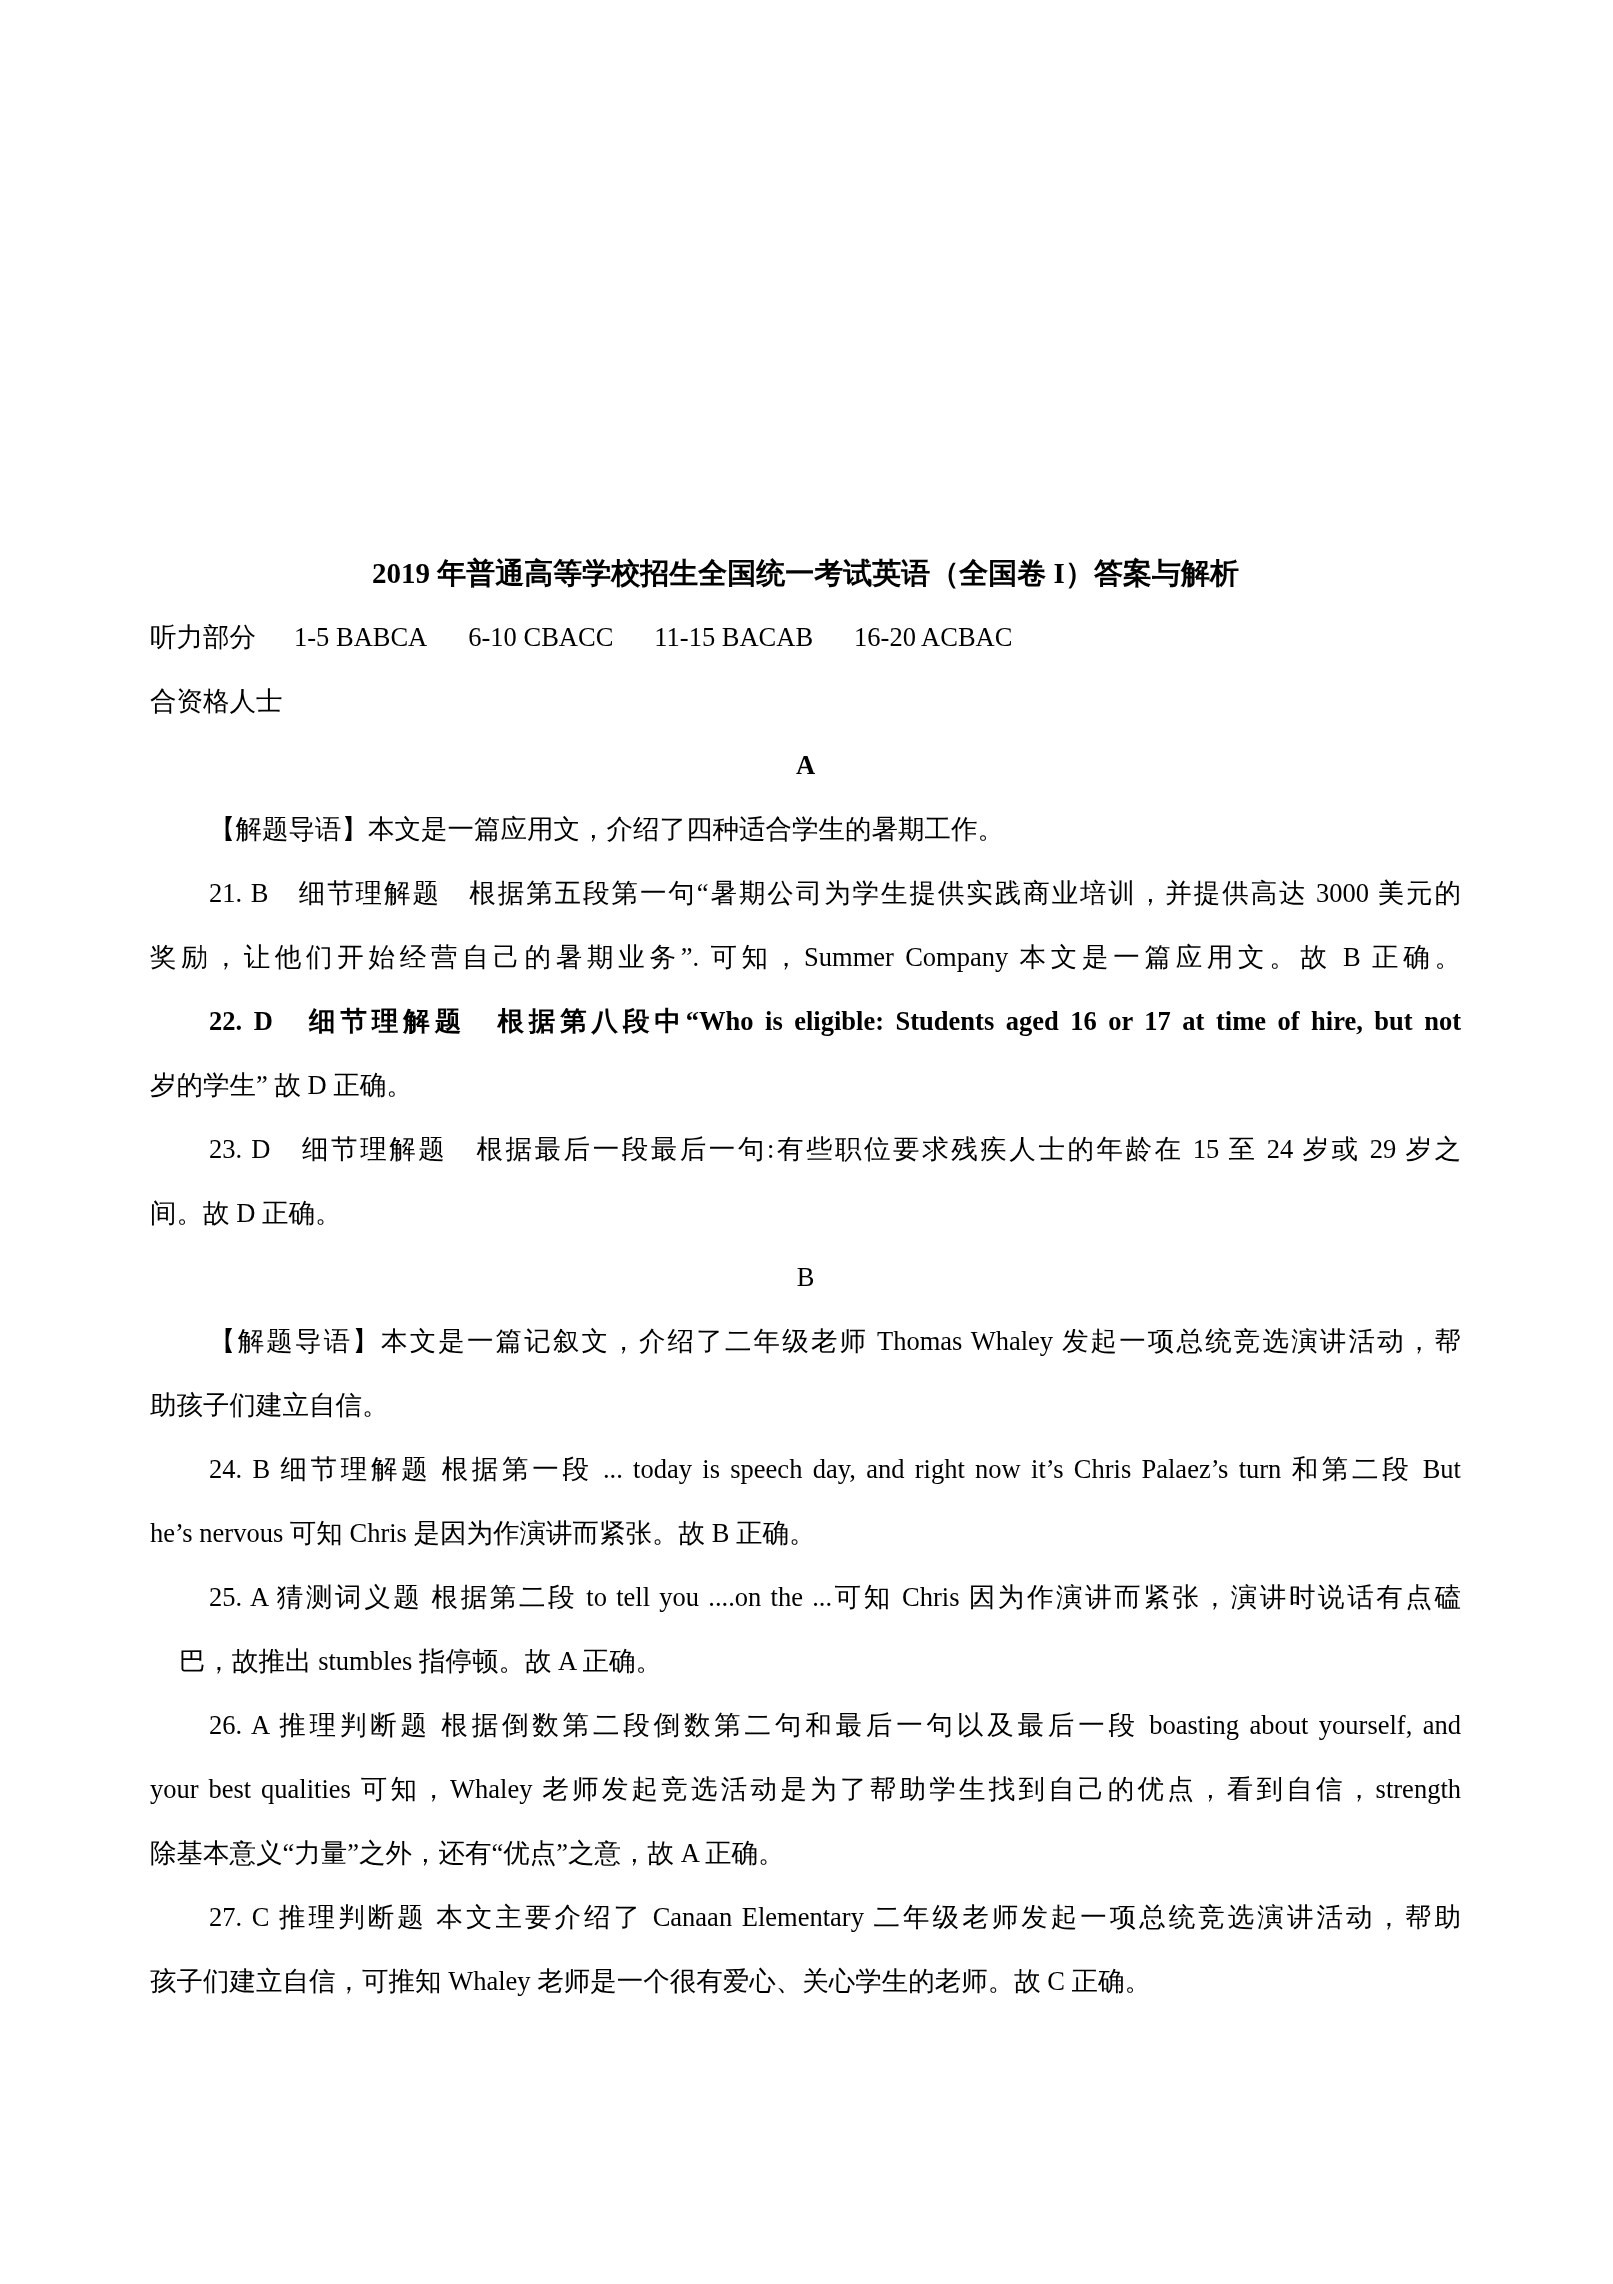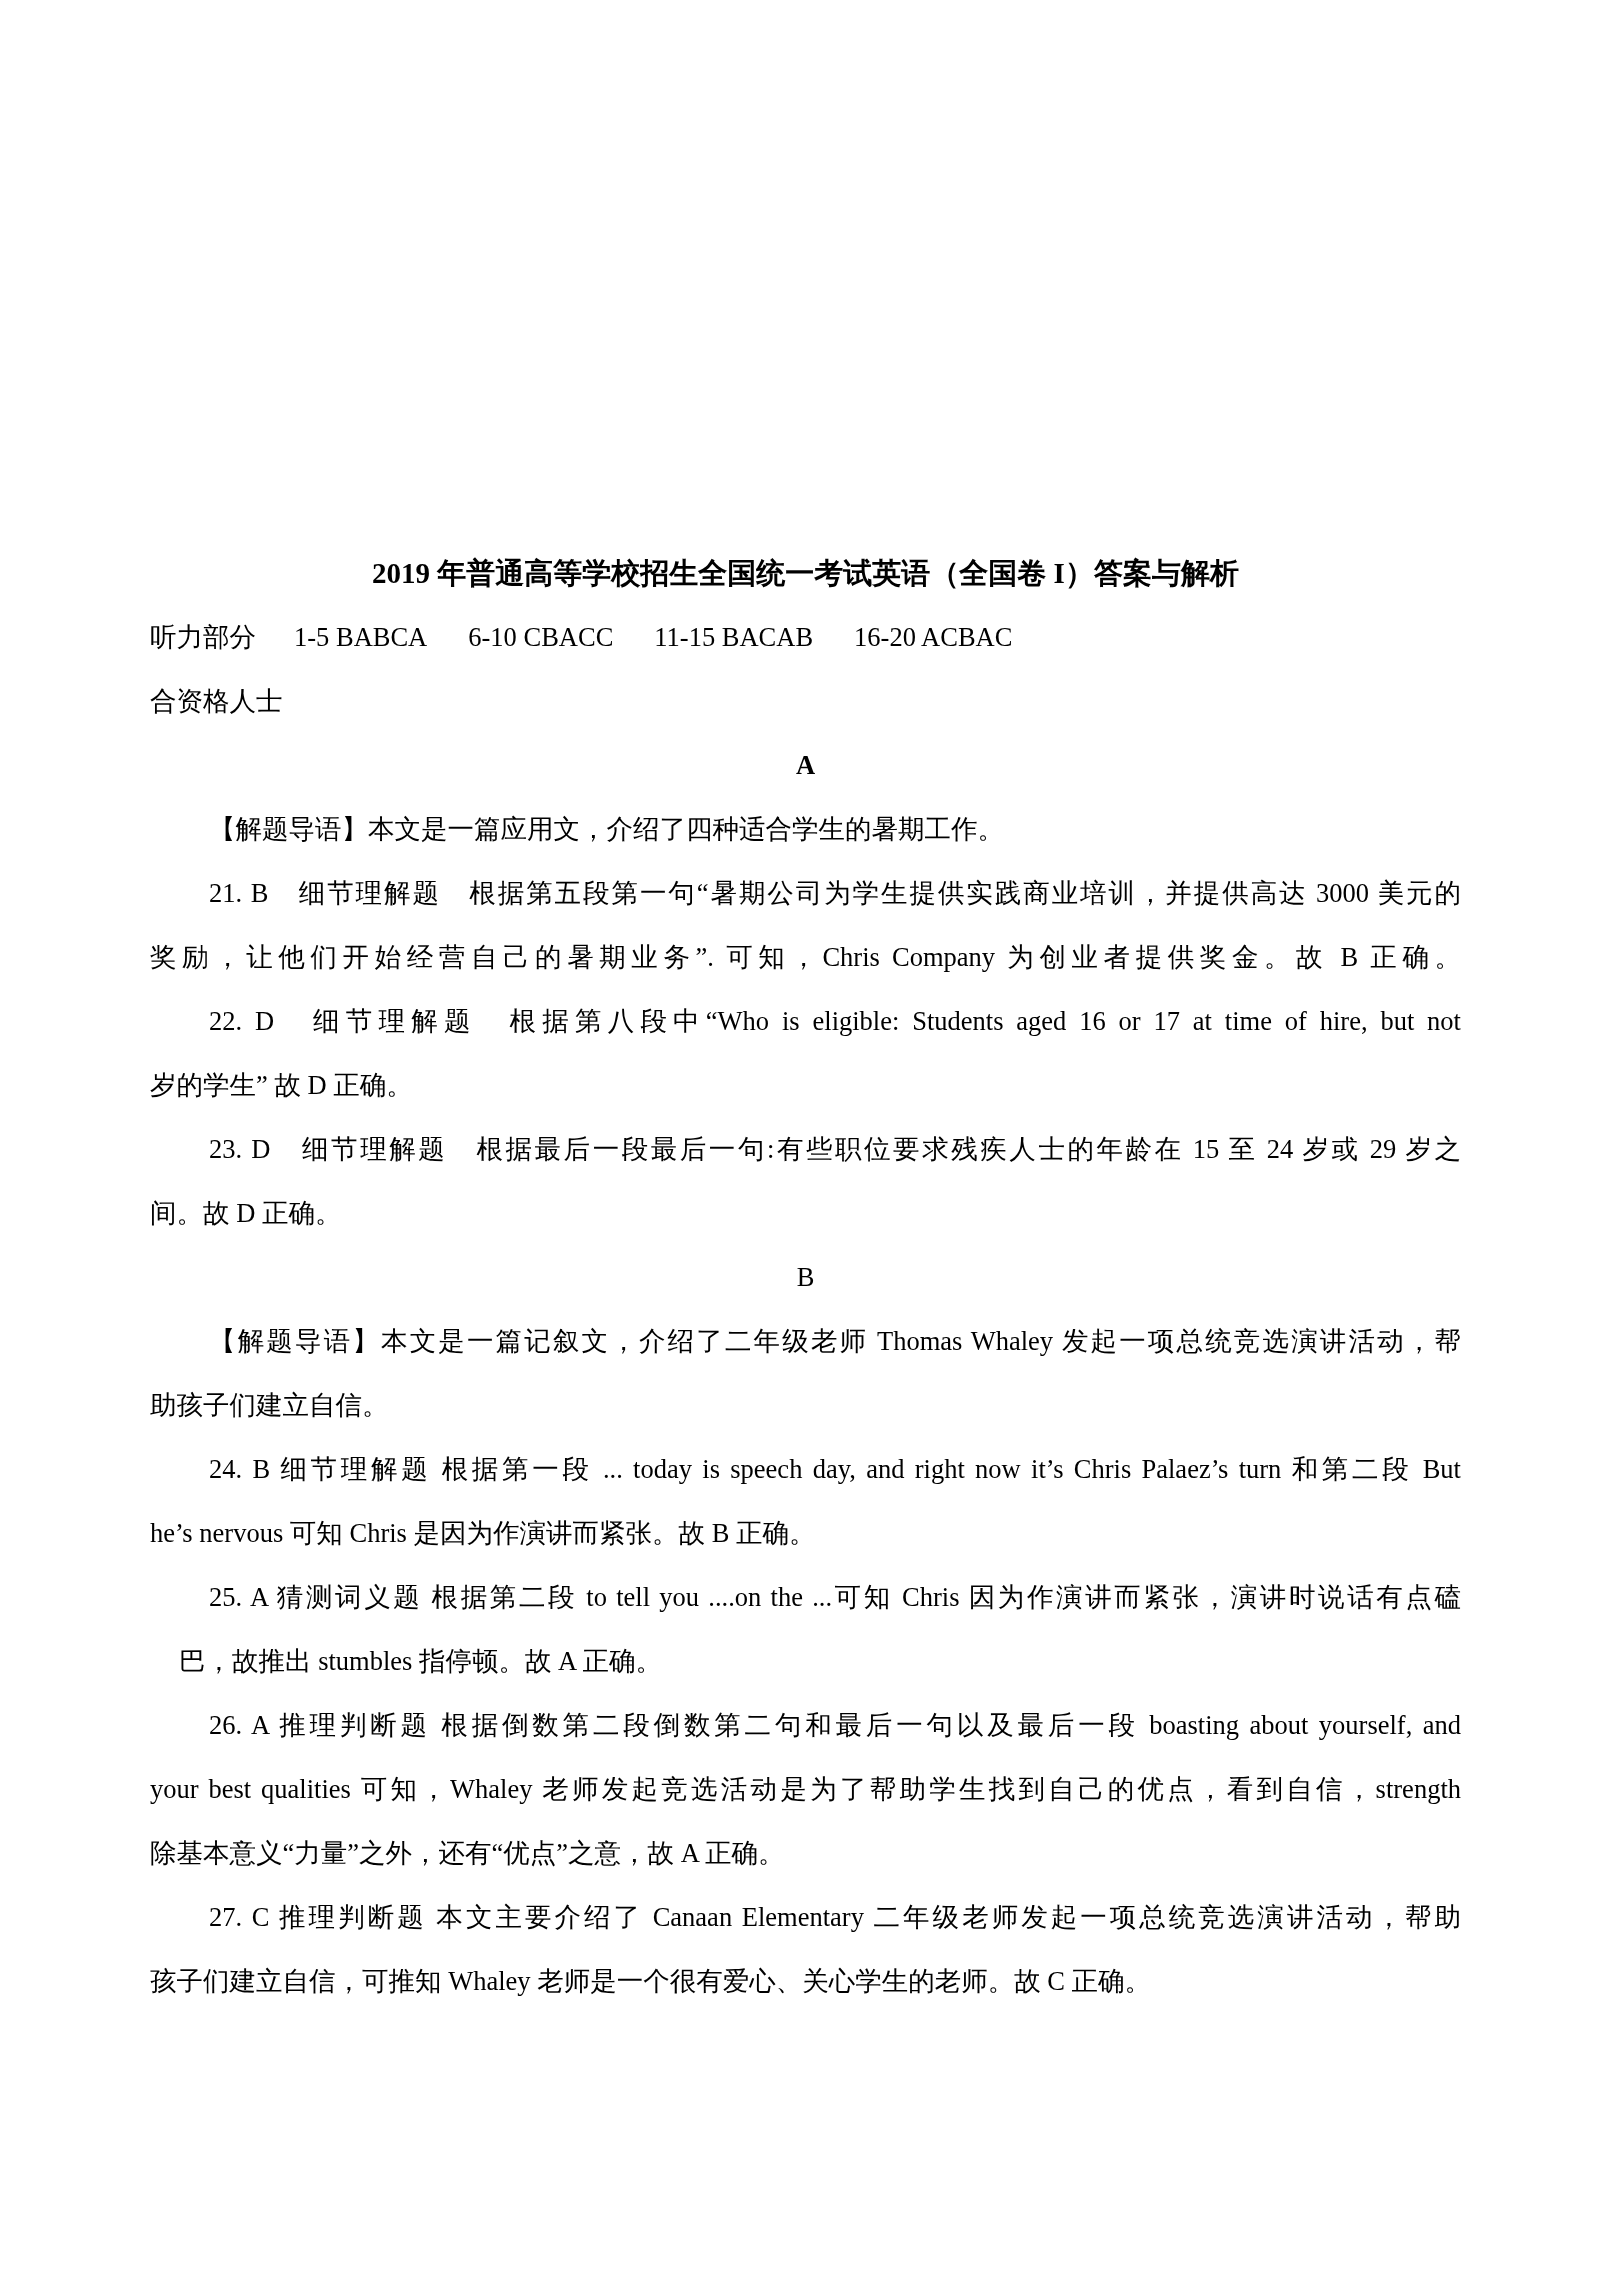--- a/index.html
+++ b/index.html
@@ -64,22 +64,22 @@
     <div class="line">
       <span class="listening-label">听力部分</span><span><span class="answer-group">1-5 BABCA</span><span class="answer-group">6-10 CBACC</span><span class="answer-group">11-15 BACAB</span><span class="answer-group">16-20 ACBAC</span></span>
     </div>
 
     <div class="line">合资格人士</div>
 
     <div>
         <div class="line passage-label bold">A</div>
         <div class="line" style="text-indent: 59px;">【解题导语】本文是一篇应用文，介绍了四种适合学生的暑期工作。</div>
         <div class="line fill" style="text-indent: 59px;">21. B　细节理解题　根据第五段第一句“暑期公司为学生提供实践商业培训，并提供高达 3000 美元的</div>
-        <div class="line fill">奖励，让他们开始经营自己的暑期业务”. 可知，Chris Company 为创业者提供奖金。故 B 正确。</div>
-        <div class="line fill" style="text-indent: 59px;">22. D　细节理解题　根据第八段中“Who is eligible: Students aged 16 or 17 at time of hire, but not</div>
+        <div class="line fill">奖励，让他们开始经营自己的暑期业务”. 可知，Summer Company 本文是一篇应用文。故 B 正确。</div>
+        <div class="line fill" style="text-indent: 59px; font-weight: bold;">22. D　细节理解题　根据第八段中“Who is eligible: Students aged 16 or 17 at time of hire, but not</div>
         <div class="line">岁的学生” 故 D 正确。</div>
         <div class="line fill" style="text-indent: 59px;">23. D　细节理解题　根据最后一段最后一句:有些职位要求残疾人士的年龄在 15 至 24 岁或 29 岁之</div>
         <div class="line">间。故 D 正确。</div>
         <div class="line passage-label">B</div>
         <div class="line fill" style="text-indent: 59px;">【解题导语】本文是一篇记叙文，介绍了二年级老师 Thomas Whaley 发起一项总统竞选演讲活动，帮</div>
         <div class="line">助孩子们建立自信。</div>
         <div class="line fill" style="text-indent: 59px;">24. B 细节理解题  根据第一段  ... today is speech day, and right now it’s Chris Palaez’s turn 和第二段 But</div>
         <div class="line">he’s nervous 可知 Chris 是因为作演讲而紧张。故 B 正确。</div>
         <div class="line fill" style="text-indent: 59px;">25. A 猜测词义题  根据第二段 to tell you ....on the ...可知 Chris 因为作演讲而紧张，演讲时说话有点磕</div>
         <div class="line" style="text-indent: 29px;">巴，故推出 stumbles 指停顿。故 A 正确。</div>

